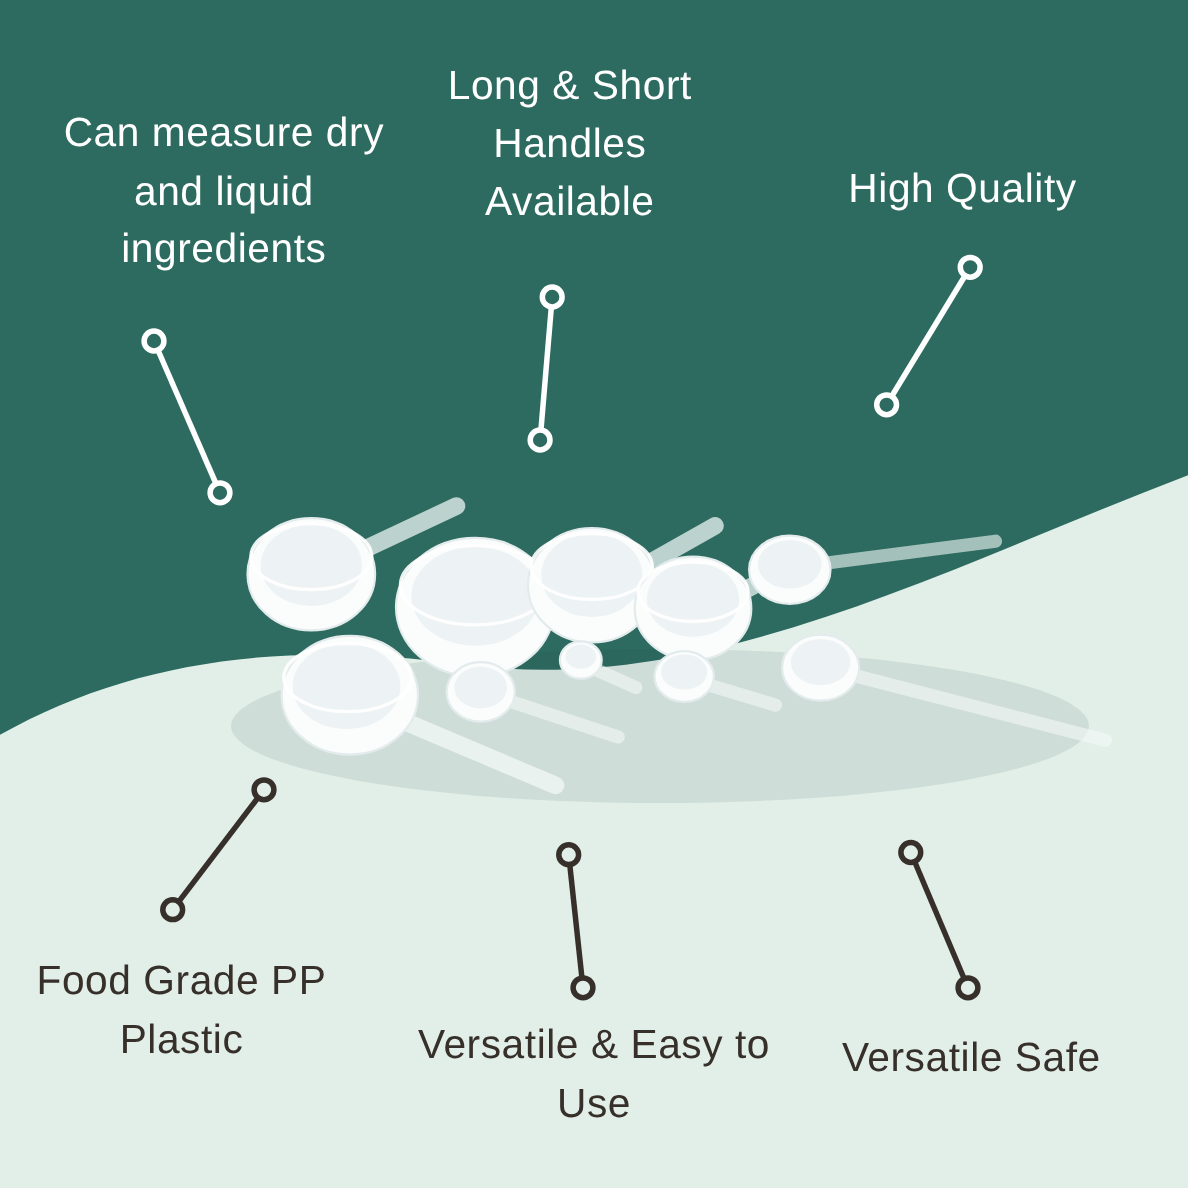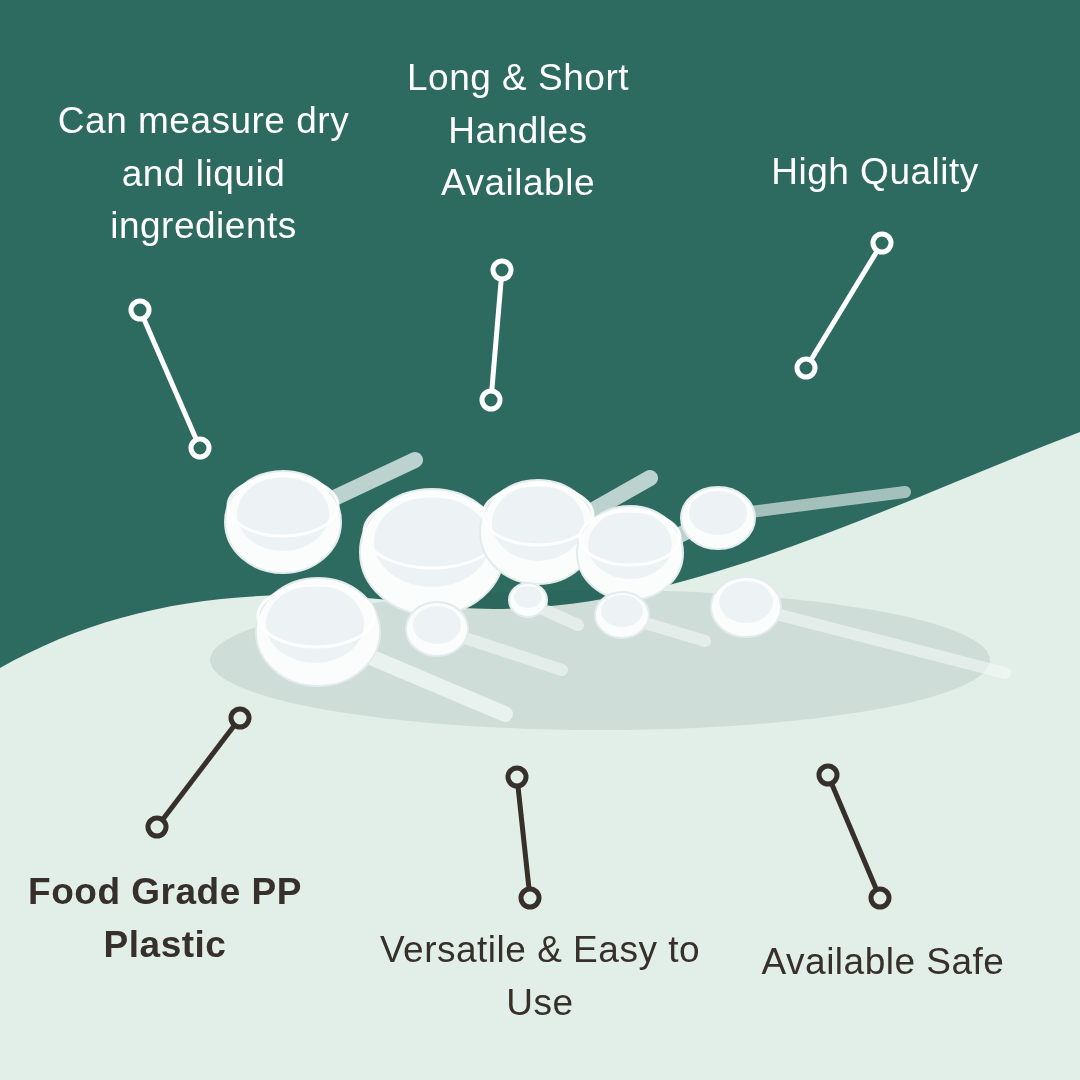--- a/index.html
+++ b/index.html
@@ -145,19 +145,19 @@
       <circle class="conn-dot-dark" cx="880" cy="898" r="9"></circle>
     </g>
   </svg>
 
   <div class="callout light" style="left: 0px; top: 95px; width: 345px; margin-left: 31px;">Can measure dry and liquid ingredients</div>
 
   <div class="callout light" style="left: 393px; top: 52px; width: 250px; text-align: center;">Long &amp; Short Handles Available</div>
 
   <div class="callout light" style="left: 745px; top: 146px; width: 260px;">High Quality</div>
 
-  <div class="callout dark" style="left: 10px; top: 866px; width: 310px; font-weight: bold;">Food Grade PP Plastic</div>
+  <div class="callout dark" style="left: 10px; top: 866px; width: 310px;">Food Grade PP Plastic</div>
 
   <div class="callout dark" style="left: 350px; top: 924px; width: 380px;">Versatile &amp; Easy to Use</div>
 
-  <div class="callout dark" style="left: 718px; top: 936px; width: 330px;">Available Safe</div>
+  <div class="callout dark" style="left: 718px; top: 936px; width: 330px;">Versatile Safe</div>
 
 </div>
 
 </body></html>

